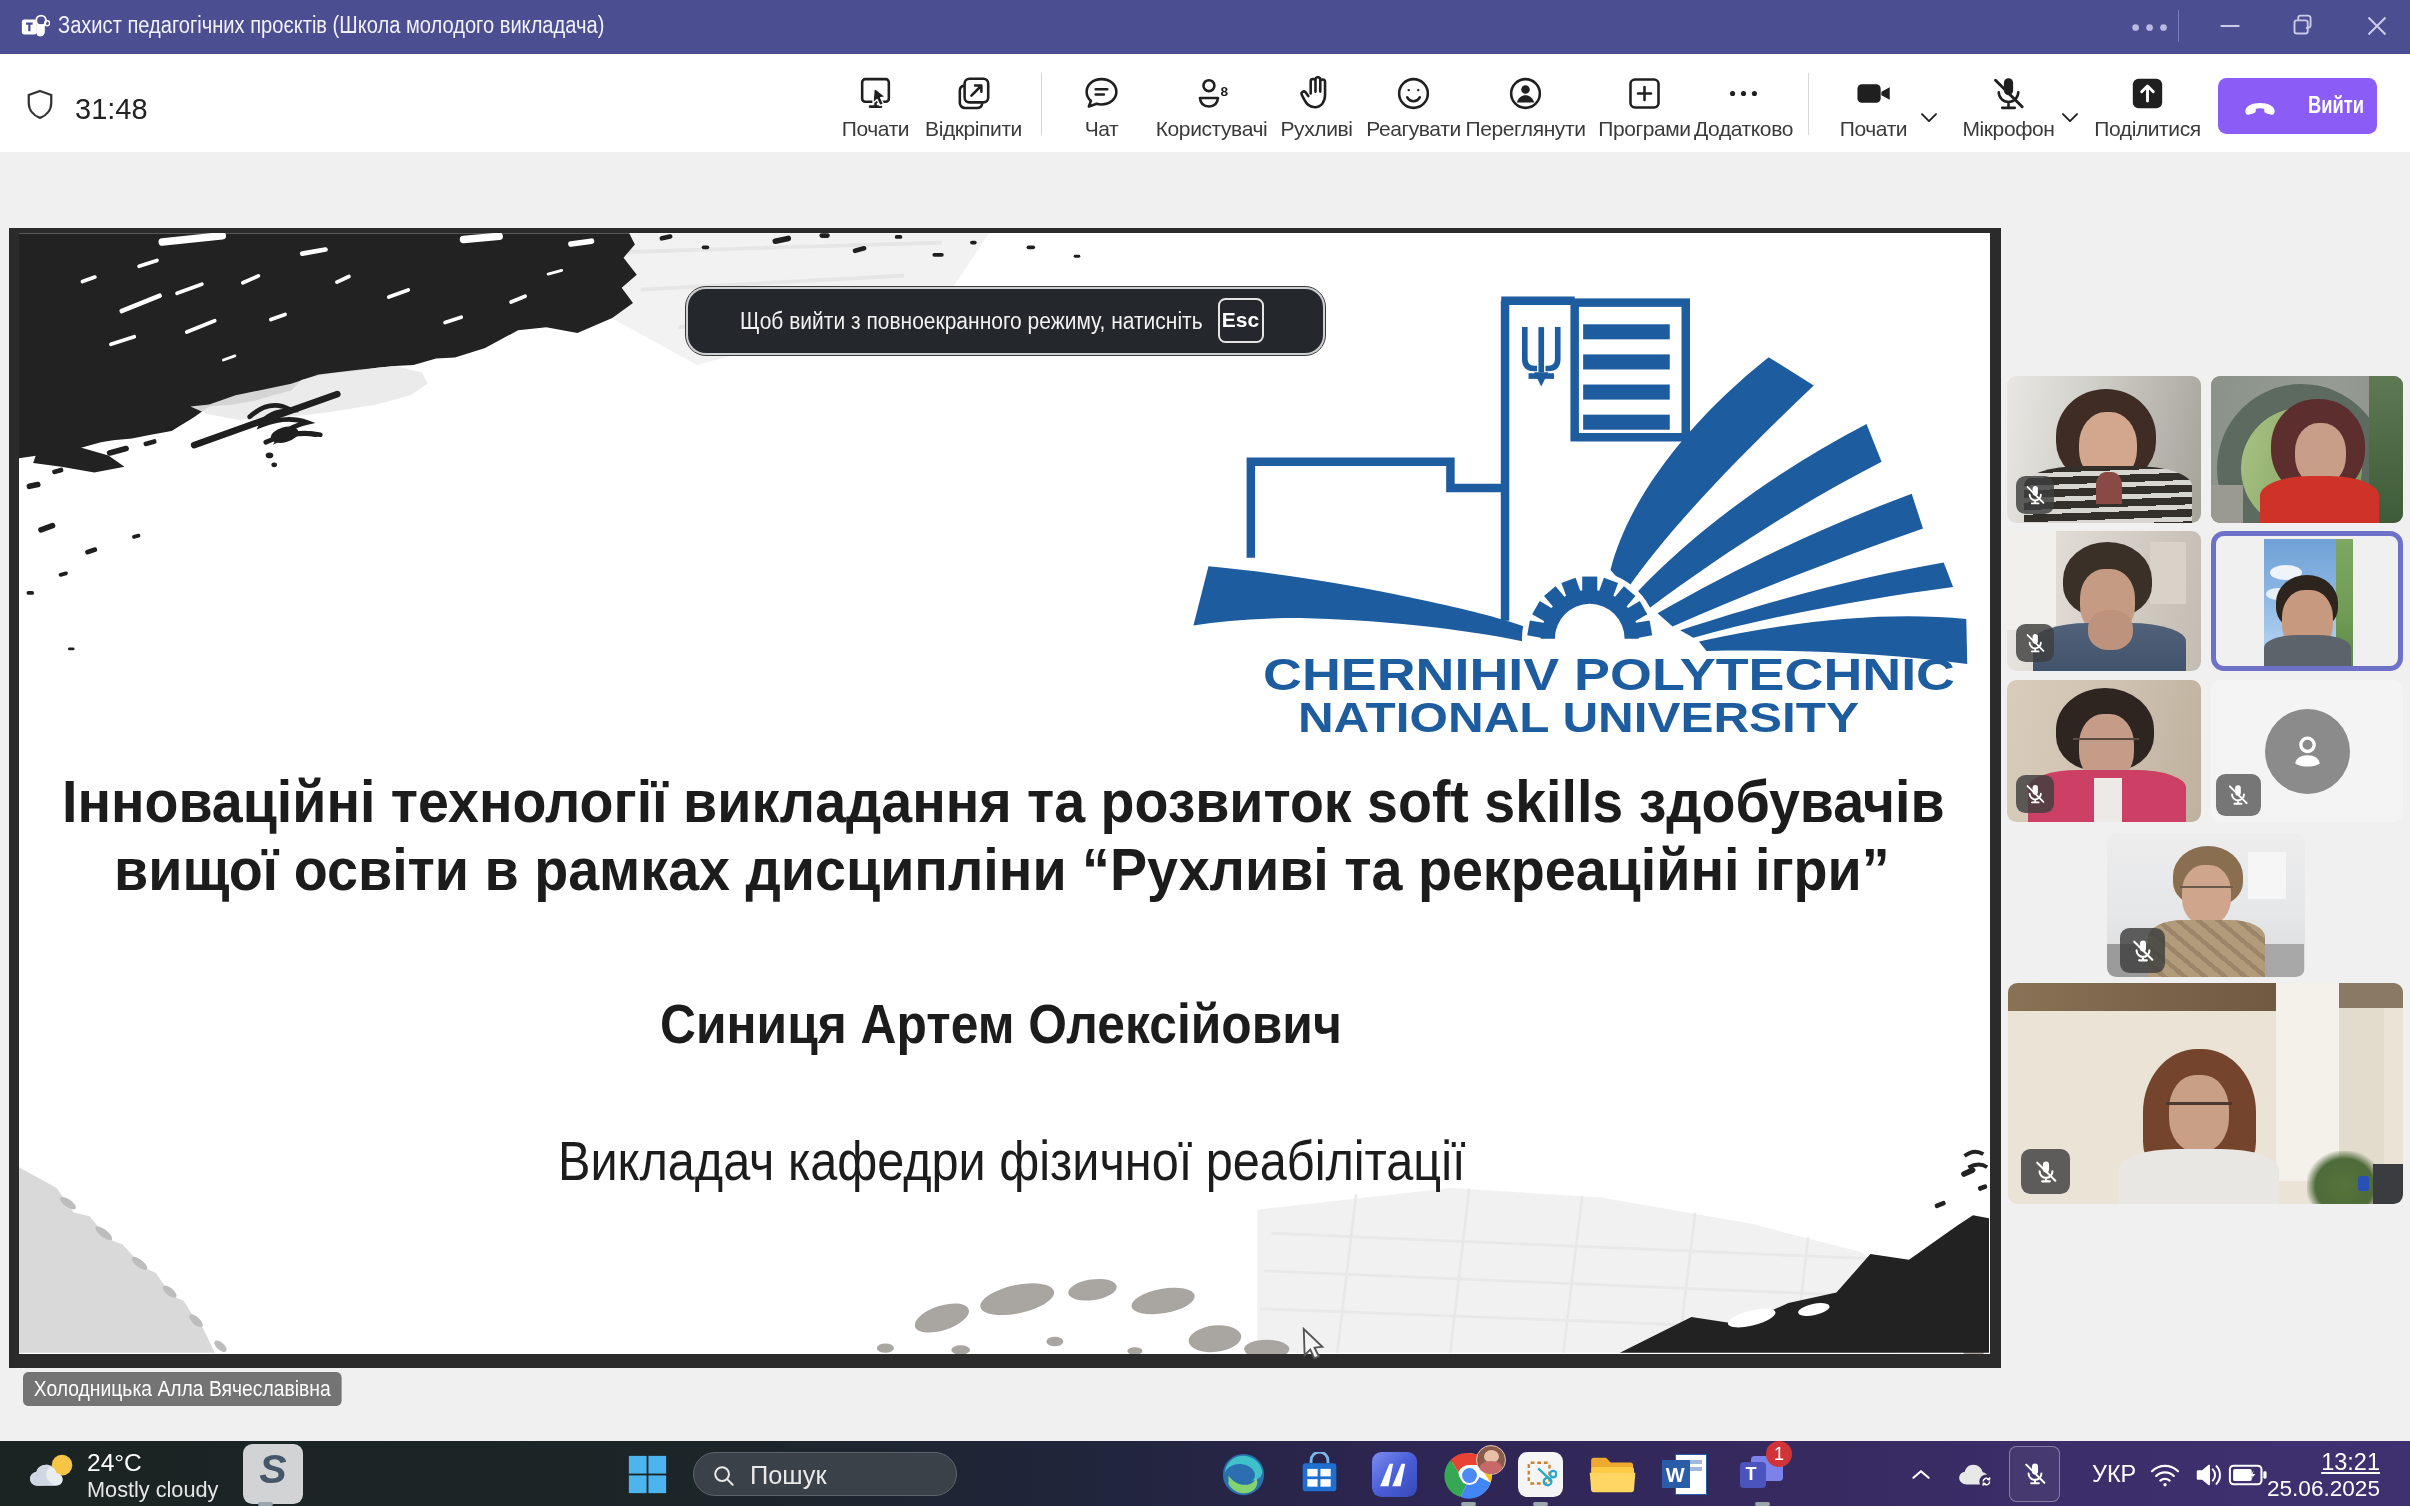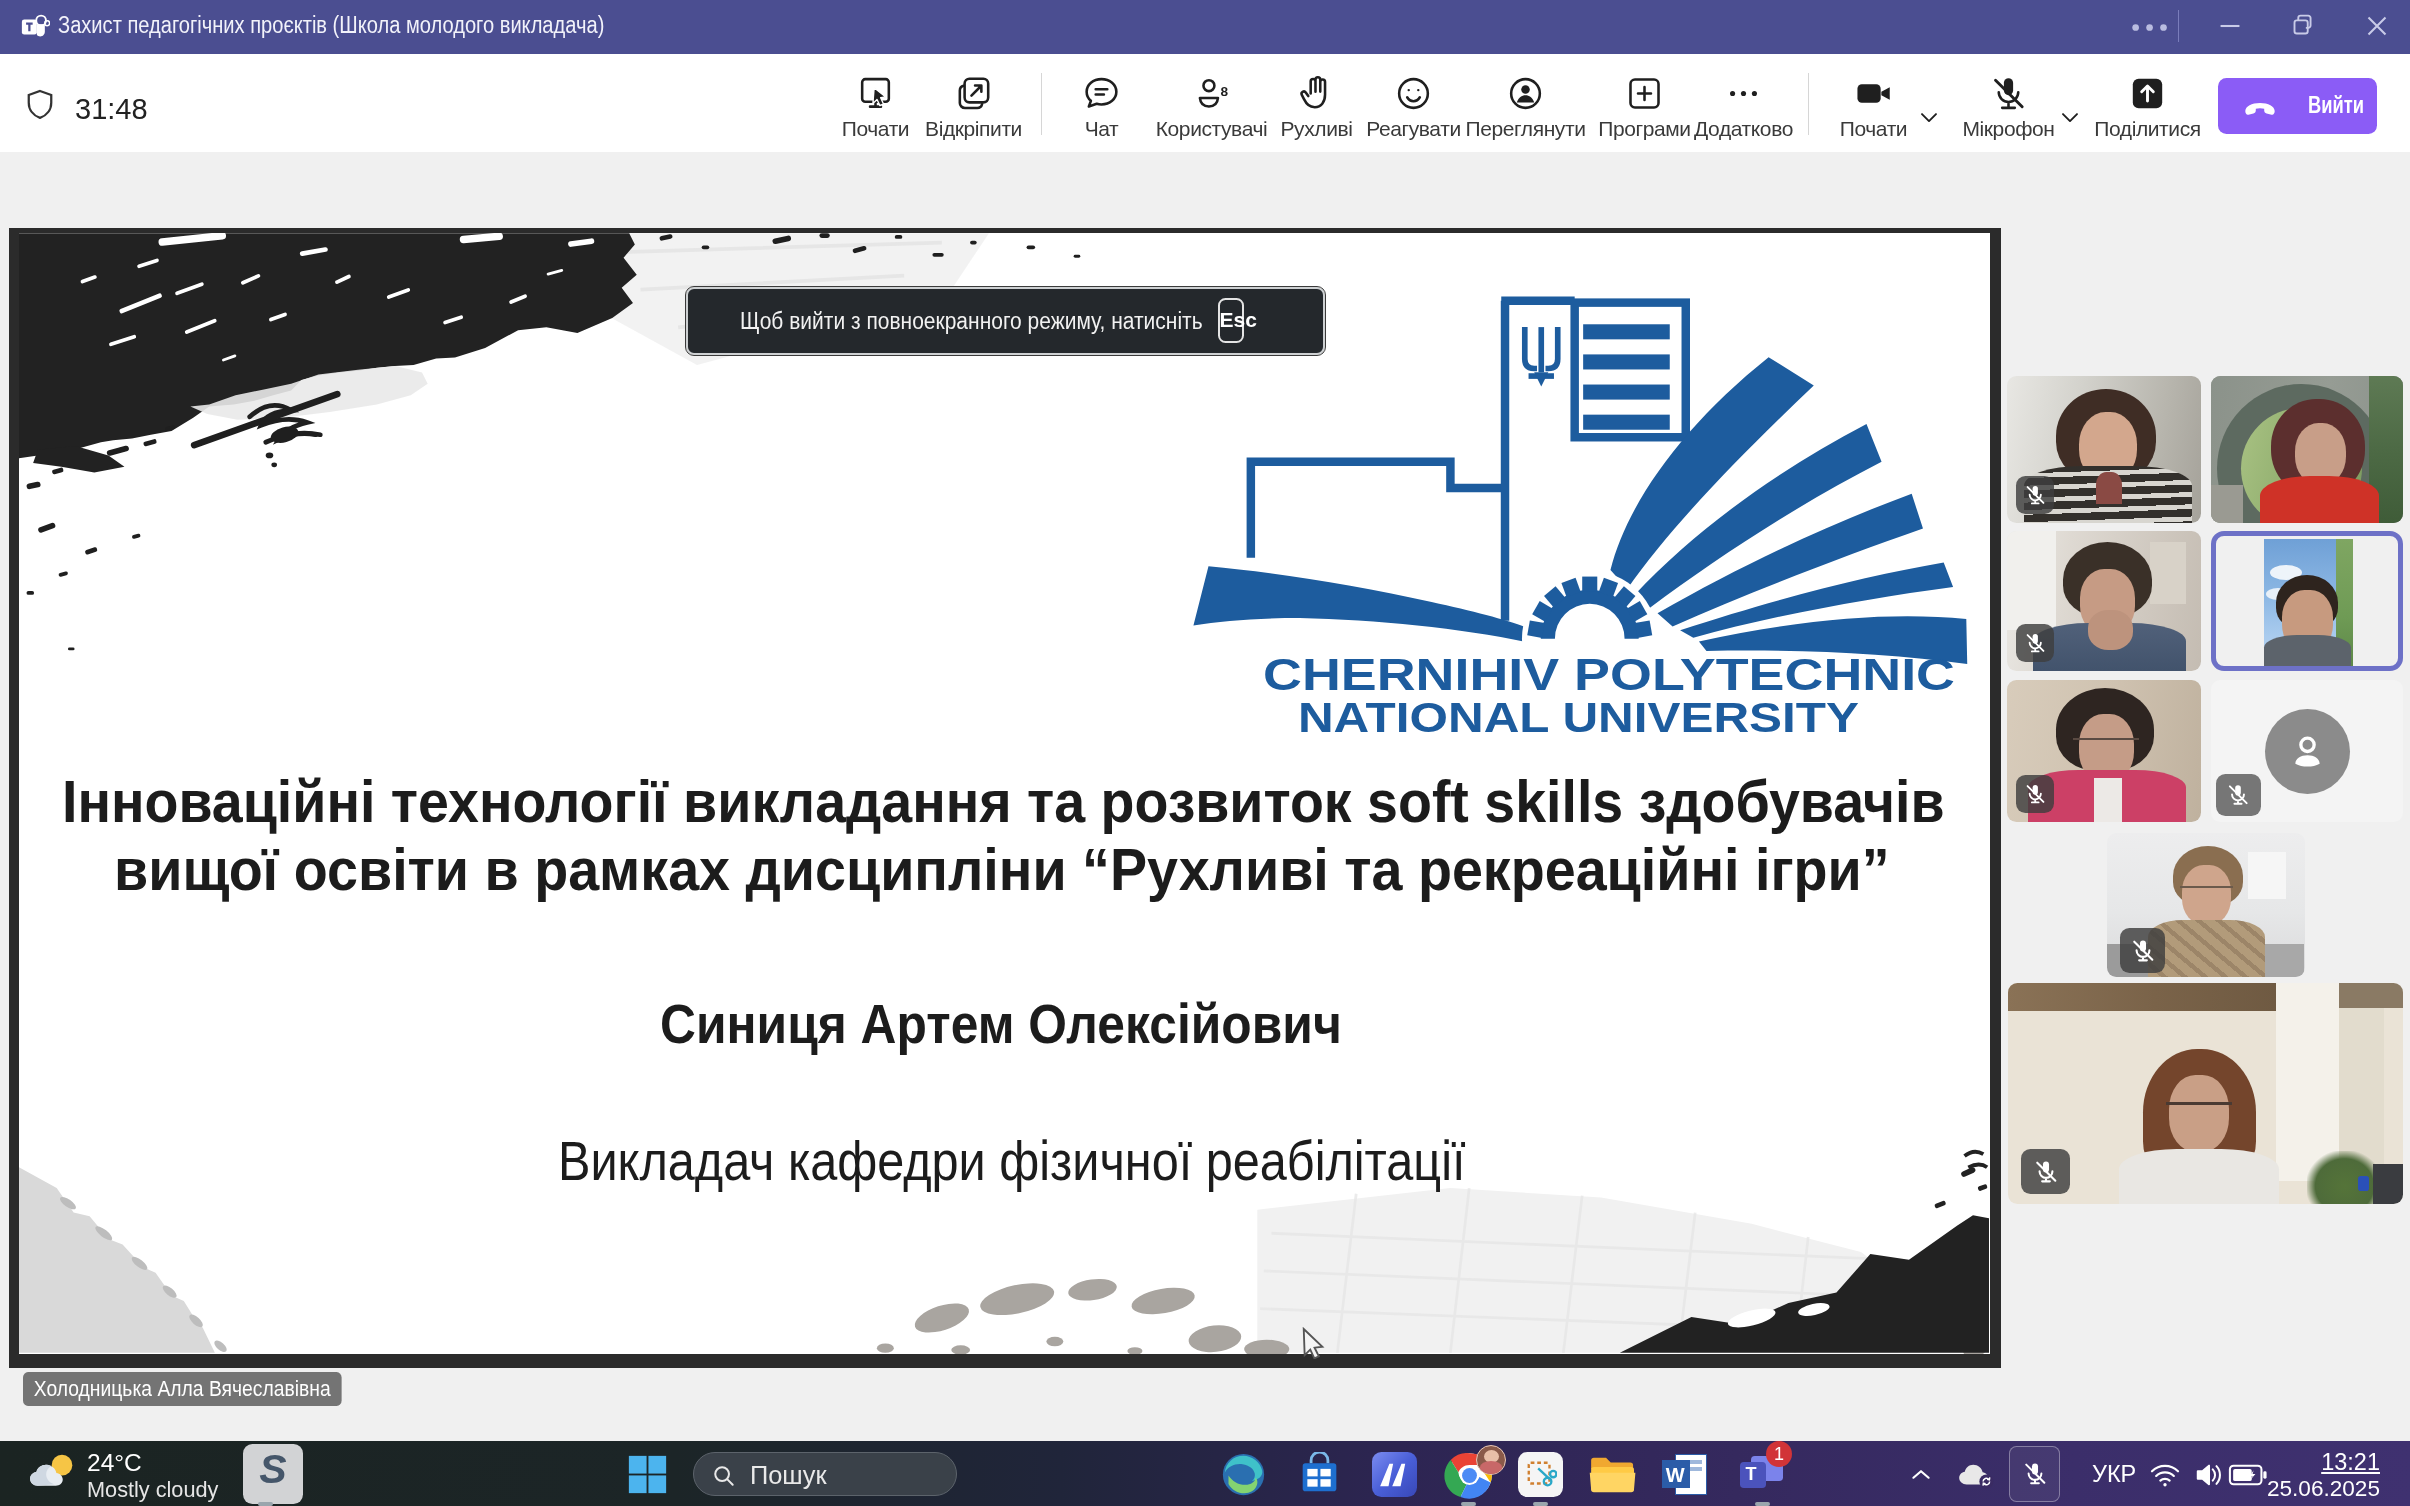--- a/index.html
+++ b/index.html
@@ -16,23 +16,23 @@
 .toolbar { position:absolute; left:0; top:54px; width:2411px; height:98px; background:#ffffff; }
 .tbtn { position:absolute; top:19px; width:151px; height:81px; display:flex; flex-direction:column; align-items:center; justify-content:flex-start; }
 .tbtn svg { display:block; }
 .tbtn .lbl { font-size:21px; color:#3a3a3a; margin-top:2.8px; white-space:nowrap; letter-spacing:-0.4px; }
 .tdiv { position:absolute; top:19px; width:0.9px; height:62px; background:#d6d6d6; }
 
 
 .stage { position:absolute; left:0; top:152px; width:2411px; height:1289px; background:#f0f0f0; }
 .slide { position:absolute; left:8.5px; top:76px; width:1992px; height:1140px; background:#ffffff; border-style:solid; border-color:#2b2b2b; border-width:5.6px 11.3px 14px 10.4px; }
 
-.esc { position:absolute; left:667px; top:54px; width:639px; height:68px; background:#24282c; border:2.8px solid #cdd0d2; outline:0.9px solid #3a3a3a; border-radius:8px; display:flex; align-items:center; }
+.esc { position:absolute; left:667px; top:54px; width:639px; height:68px; background:#24282c; border:2.8px solid #cdd0d2; outline:0.9px solid #3a3a3a; border-radius:20px; display:flex; align-items:center; }
 .esc .etext { position:absolute; left:52px; top:19px; font-size:23.5px; color:#f2f2f2; white-space:nowrap; transform:scaleX(0.893); transform-origin:left top; }
-.esc .ekey { position:absolute; left:530px; top:8.5px; width:26px; height:45px; border:2.4px solid #e4e4e4; border-radius:7.5px; color:#ffffff; font-weight:bold; font-size:21px; text-align:center; line-height:40px; }
+.esc .ekey { position:absolute; left:530px; top:8.5px; width:46px; height:45px; border:2.4px solid #e4e4e4; border-radius:7.5px; color:#ffffff; font-weight:bold; font-size:21px; text-align:center; line-height:40px; }
 
 .slidetext { position:absolute; color:#1c1c1c; white-space:nowrap; transform-origin:left top; }
 
 
 .tile { position:absolute; border-radius:9.4px; overflow:hidden; }
 .micchip { position:absolute; border-radius:9.4px; background:rgba(62,62,62,0.82); display:flex; align-items:center; justify-content:center; }
 
 
 .namelabel { position:absolute; left:22.6px; top:1220px; height:34px; padding:0 12.2px; background:rgba(105,105,105,0.92); border-radius:5.6px; color:#ffffff; font-size:21.7px; line-height:34px; white-space:nowrap; transform:scaleX(0.89); transform-origin:left top; }
 

